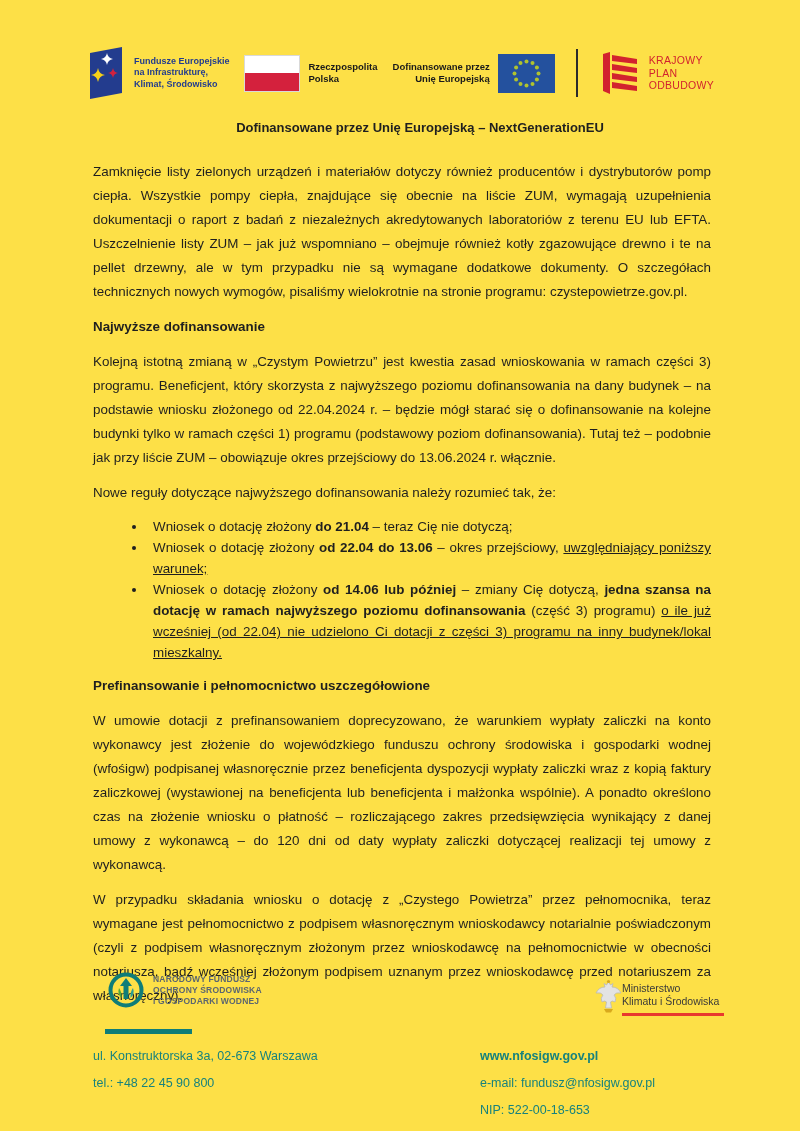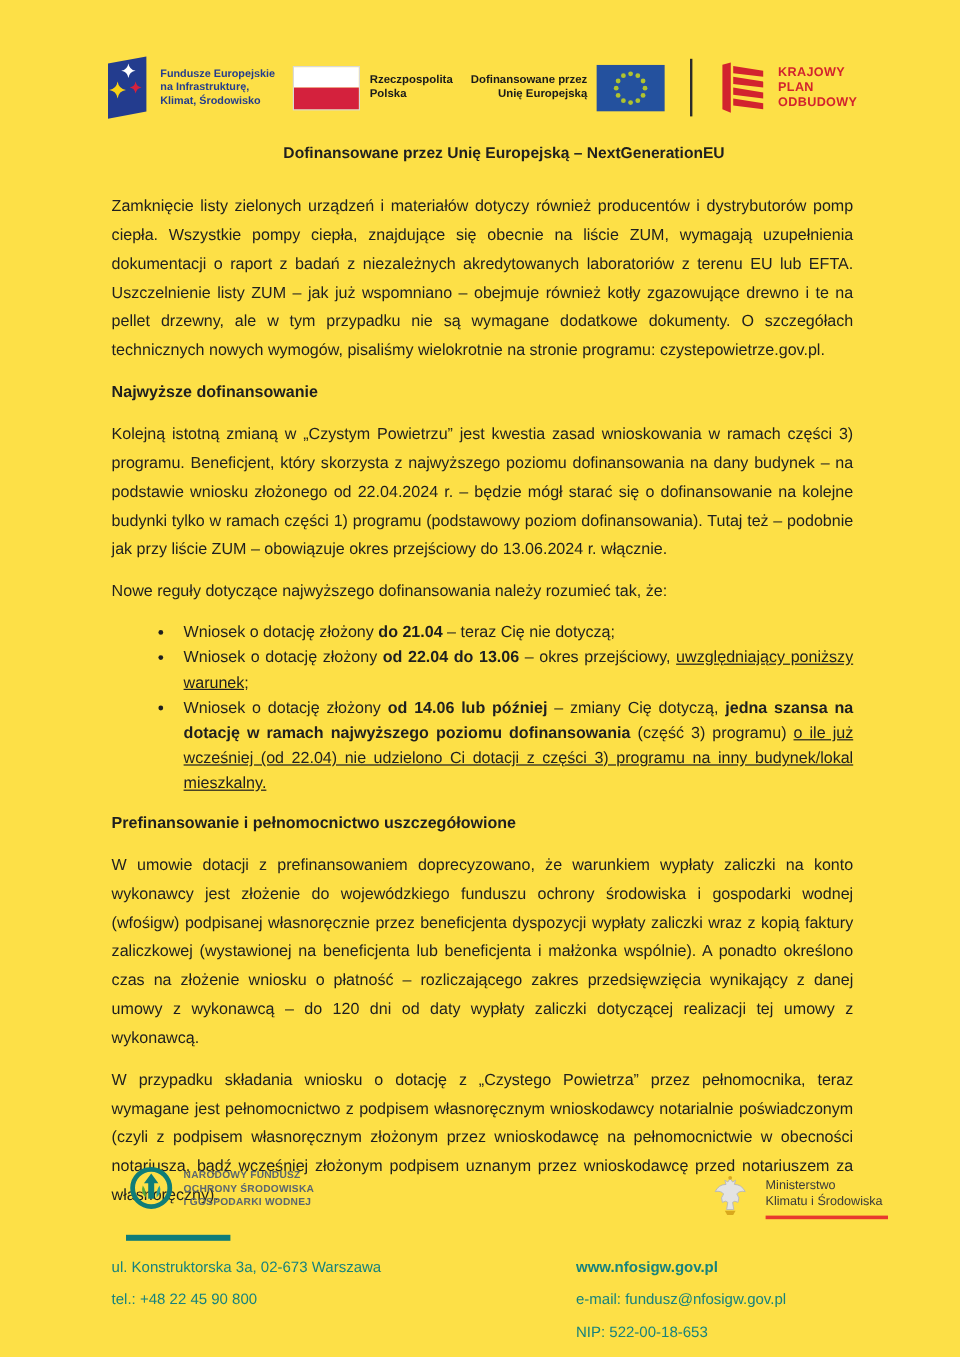--- a/index.html
+++ b/index.html
@@ -16,21 +16,21 @@
     display:flex; justify-content:center; align-items:center; gap:15px;
   }
   .logo-group { display:flex; align-items:center; gap:8px; }
   .fe-text { font-size:9px; font-weight:bold; color:#233c8e; line-height:11.5px; }
   .pl-flag { width:56px; height:37px; border:1px solid #d9d9d9; display:flex; flex-direction:column; }
   .pl-flag .w { flex:1; background:#ffffff; }
   .pl-flag .r { flex:1; background:#d4213d; }
   .pl-text { font-size:9.5px; font-weight:bold; color:#1a1a1a; line-height:12px; }
   .eu-text { font-size:9.5px; font-weight:bold; color:#1a1a1a; line-height:12px; text-align:right; }
   .hdr-divider { width:2px; height:48px; background:#2b2b2b; margin:0 6px; }
-  .kpo-text { font-size:10.5px; font-weight:bold; color:#d2232e; line-height:12.5px; letter-spacing:.3px; }
+  .kpo-text { font-size:10.5px; font-weight:normal; color:#d2232e; line-height:12.5px; letter-spacing:.3px; }
 
   .funding-line {
     position:absolute; top:120px; left:0; right:0; text-align:center;
     font-size:13px; font-weight:bold; color:#1f1f1f;margin-left:40px;
   }
 
   
   .doc-body {
     position:absolute; top:160px; left:93px; width:618px;
     font-size:13.4px; line-height:24px; text-align:justify;
@@ -38,21 +38,21 @@
   .doc-body p { margin-bottom:11px; }
   .doc-body h2 { font-size:13.4px; font-weight:bold; margin-bottom:11px; text-align:left; }
   .doc-body ul { margin:0 0 11px 0; padding-left:54px; }
   .doc-body li { line-height:21px; padding-left:6px; }
   .b { font-weight:bold; }
   .u { text-decoration:underline; }
 
   
   .nf-logo-group { position:absolute; left:108px; top:972px; display:flex; align-items:center; gap:9px; }
   .nf-logo-text { font-size:8.5px; font-weight:bold; color:#5b6670; line-height:11px; letter-spacing:.2px; }
-  .min-logo-group { position:absolute; left:595px; top:978px; display:flex; align-items:flex-start; gap:16px; }
+  .min-logo-group { position:absolute; left:595px; top:978px; display:flex; align-items:flex-start; gap:0; }
   .min-text-wrap { padding-top:4px; }
   .min-text { font-size:10.5px; color:#3a3a3a; line-height:13px; }
   .min-underline { margin-top:5px; height:3px; width:102px; background:#e8392e; }
   .teal-bar { position:absolute; left:105px; top:1029px; width:87px; height:5px; background:#0f7d78; }
   .footer-col { position:absolute; top:1043px; font-size:12.5px; line-height:27px; color:#17827d; }
   .footer-col.c1 { left:93px; }
   .footer-col.c2 { left:480px; }
   .footer-col .strong { font-weight:bold; }
 </style>
 </head>

